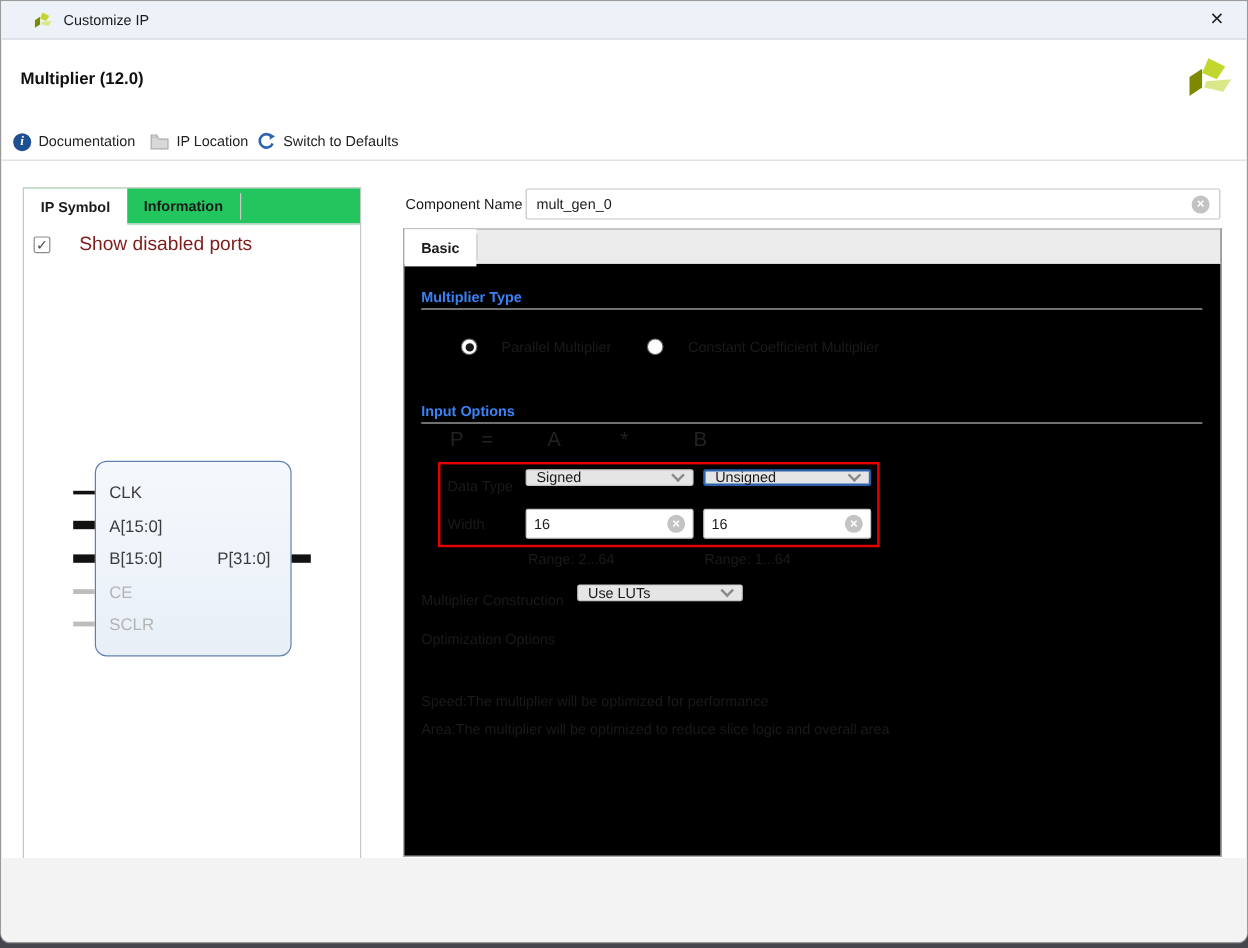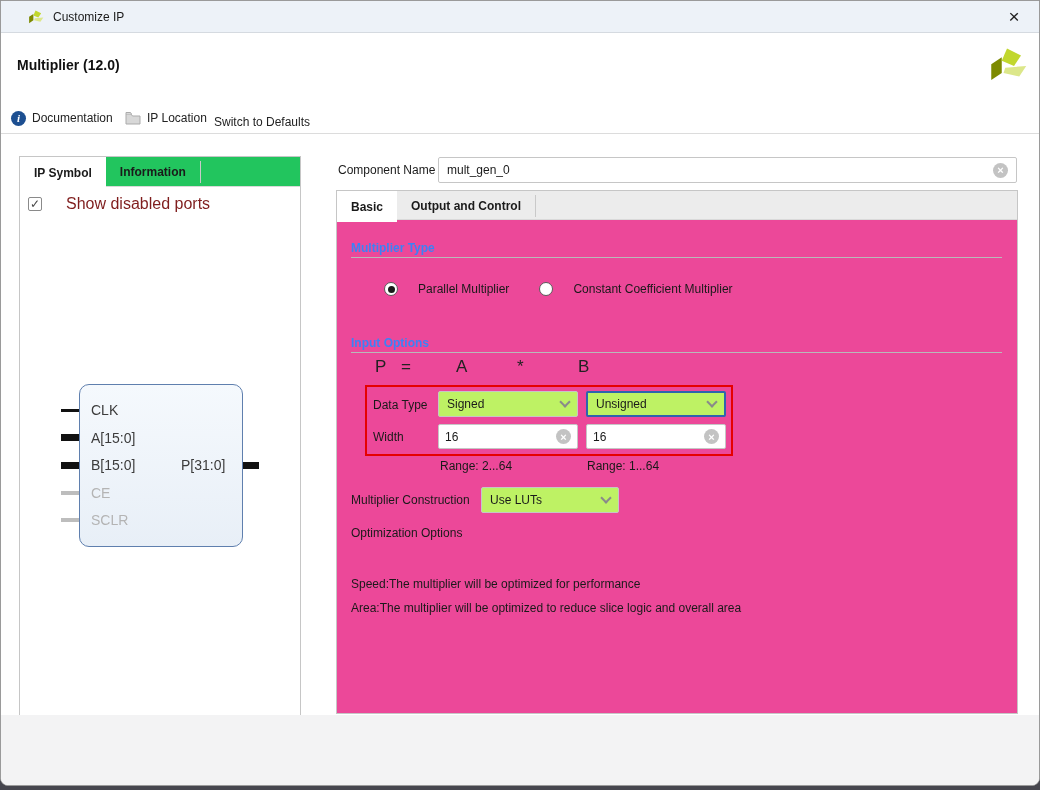--- a/index.html
+++ b/index.html
@@ -29,21 +29,21 @@
   .close-btn{
     position:absolute;right:12px;top:4px;width:26px;height:24px;
     font-size:19px;color:#222;text-align:center;line-height:24px;cursor:default;
   }
   
   .header-title{position:absolute;left:16px;top:56px;font-size:14px;font-weight:bold;color:#111;}
   .header-logo{position:absolute;left:985px;top:44px;width:42px;height:42px;}
   .toolbar-item{position:absolute;top:108px;height:18px;display:flex;align-items:center;gap:6px;font-size:12px;color:#222;}
   .tb-doc{left:10px;}
   .tb-loc{left:124px;}
-  .tb-def{left:213px;flex-direction:column;}
+  .tb-def{left:213px;}
   .info-ic{
     width:15px;height:15px;border-radius:50%;background:#1d4f91;color:#fff;
     font-family:"Liberation Serif",serif;font-style:italic;font-weight:bold;font-size:11px;
     display:flex;align-items:center;justify-content:center;
   }
   .content-divider{position:absolute;left:0;top:132px;width:100%;border-top:1px solid #dcdcdc;}
   
   .left-panel{
     position:absolute;left:18px;top:155px;width:282px;height:560px;
     background:#fff;border:1px solid #c6c6c6;
@@ -81,21 +81,21 @@
     border:1px solid #c6c6c6;border-radius:2px;background:#fff;
     display:flex;align-items:center;padding:0 8px;font-size:12px;color:#1a1a1a;
   }
   .cn-input .val{flex:1;}
   .clear-ic{
     width:15px;height:15px;border-radius:50%;background:#c3c3c3;color:#fff;
     font-size:11px;font-weight:bold;display:flex;align-items:center;justify-content:center;flex:none;
   }
   .sub-panel{
     position:absolute;left:335px;top:189px;width:682px;height:524px;
-    background:#ec4899;border:1px solid #c6c6c6;
+    background:#000000;border:1px solid #c6c6c6;
   }
   .sp-tabstrip{
     position:absolute;left:0;top:0;width:100%;height:29px;background:#ececec;
     border-bottom:1px solid #d9d9d9;display:flex;
   }
   .section-title{position:absolute;font-size:12px;font-weight:bold;color:#3b82f6;}
   .section-rule{position:absolute;left:350px;width:651px;border-top:1px solid #b9b9b9;}
   .radio-row{position:absolute;left:383px;top:281px;display:flex;align-items:center;gap:20px;}
   .radio{
     width:14px;height:14px;border-radius:50%;border:1px solid #5a5a5a;background:#fff;
@@ -103,21 +103,21 @@
   }
   .radio .dot{width:7px;height:7px;border-radius:50%;background:#1a1a1a;}
   .radio-label{font-size:12px;color:#1a1a1a;margin-right:10px;}
   .eq{position:absolute;top:356px;font-size:17px;color:#222;}
   .red-box{
     position:absolute;left:364px;top:384px;width:368px;height:71px;
     border:2px solid var(--highlight_red);
   }
   .field-label{position:absolute;font-size:12px;color:#1a1a1a;}
   .dropdown{
-    position:absolute;height:26px;border:1px solid #c6c6c6;border-radius:2px;background:#bef264;
+    position:absolute;height:14px;border:1px solid #c6c6c6;border-radius:2px;background:#e5e5e5;
     display:flex;align-items:center;padding:0 8px;font-size:12px;color:#1a1a1a;
   }
   .dropdown.focused{border:2px solid var(--accent_blue);}
   .dropdown .val{flex:1;}
   .chev{
     width:8px;height:8px;border-right:2px solid #8a8a8a;border-bottom:2px solid #8a8a8a;
     transform:rotate(45deg);margin-top:-4px;flex:none;
   }
   .textfield{
     position:absolute;height:25px;border:1px solid #c6c6c6;border-radius:2px;background:#fff;
@@ -207,23 +207,20 @@
   <div class="cn-input">
     <span class="val">mult_gen_0</span>
     <span class="clear-ic">×</span>
   </div>
 
   <div class="sub-panel">
     <div class="sp-tabstrip">
       <div class="tab selected">
         <span>Basic</span>
       </div>
-      <div class="tab">
-        <span>Output and Control</span>
-      </div>
       <div class="tab-divider"></div>
     </div>
   </div>
 
   <span class="section-title" style="left:350px;top:240px;">Multiplier Type</span>
   <div class="section-rule" style="top:256px;"></div>
   <div class="radio-row">
     <span class="radio">
         <span class="dot"></span>
       </span>

